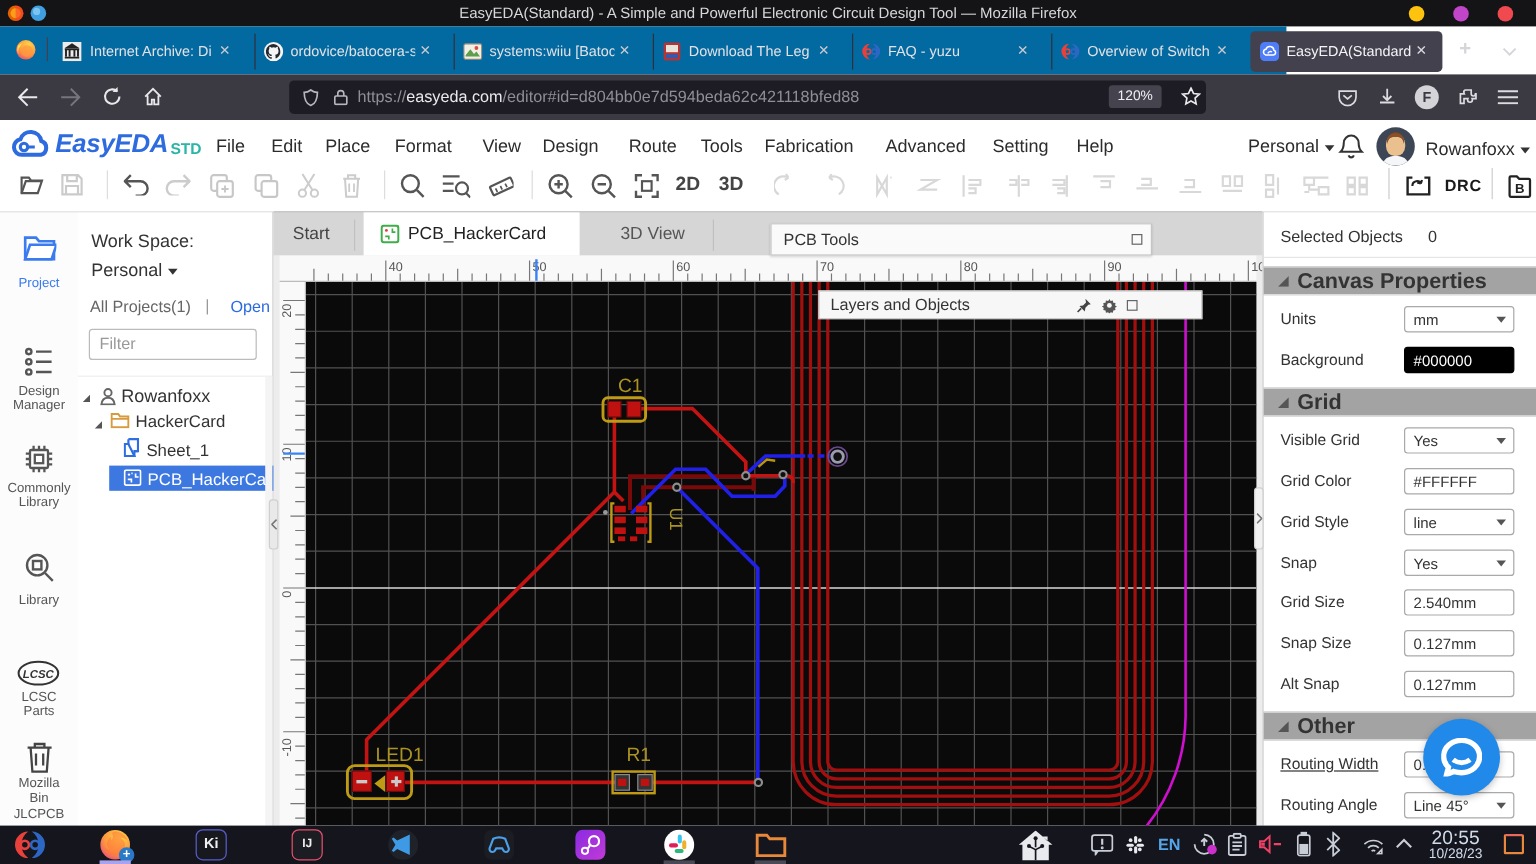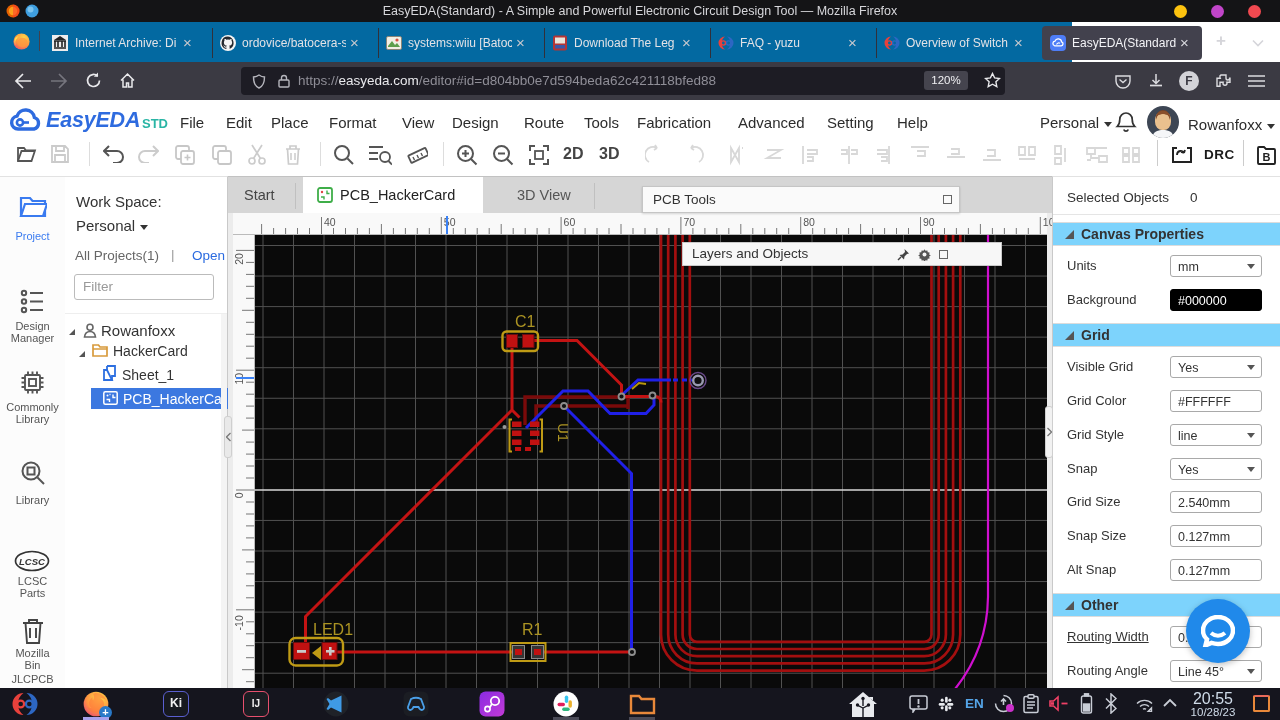--- a/index.html
+++ b/index.html
@@ -3,21 +3,21 @@
 <meta charset="utf-8">
 <style>
   html,body{margin:0;padding:0;}
   #root{position:relative;width:1280px;height:720px;overflow:hidden;font-family:"Liberation Sans",sans-serif;background:#fff;}
   .abs{position:absolute;}
   .tabtxt{font-size:12px;color:#e2e2e6;white-space:nowrap;overflow:hidden;}
   .menuitem{font-size:15px;color:#2c2c2c;}
   .sbtxt{font-size:11px;color:#555;text-align:center;line-height:12px;}
   .rowlab{font-size:13px;color:#333;}
   .ctl{position:absolute;left:1170px;width:92px;height:22px;border:1px solid #a9a9a9;border-radius:3px;background:#fff;font-size:12.5px;color:#333;line-height:22px;padding-left:7px;box-sizing:border-box;}
-  .sech{position:absolute;left:1053px;width:227px;height:22px;background:#7dd3fc;border-top:1px solid #dcdcdc;border-bottom:1px solid #dcdcdc;font-size:14px;font-weight:bold;color:#333;line-height:22px;}
+  .sech{position:absolute;left:1053px;width:227px;height:22px;background:#a3a3a3;border-top:1px solid #dcdcdc;border-bottom:1px solid #dcdcdc;font-size:18px;font-weight:bold;color:#333;line-height:22px;}
   .chev{position:absolute;right:6px;top:8px;width:0;height:0;border-left:4.5px solid transparent;border-right:4.5px solid transparent;border-top:5px solid #555;}
   .caret{display:inline-block;width:0;height:0;border-left:4px solid transparent;border-right:4px solid transparent;border-top:5px solid #333;margin-left:5px;vertical-align:middle;}
 </style>
 </head>
 <body>
 <div id="root">
 <div class="abs" style="left:0;top:0;width:1280px;height:22px;background:#141416;">
   <svg class="abs" style="left:6px;top:4px" width="14" height="14" viewBox="0 0 14 14">
         <circle cx="7" cy="7" r="6.5" fill="#e66000"></circle>
         <circle cx="7" cy="7" r="4.2" fill="#f9a01b"></circle>

